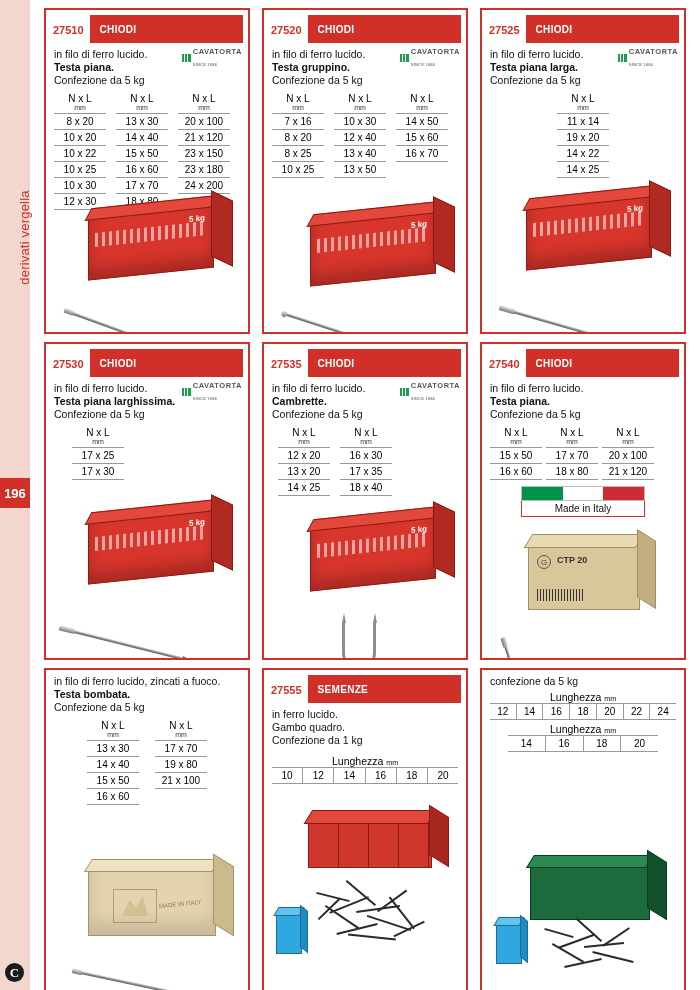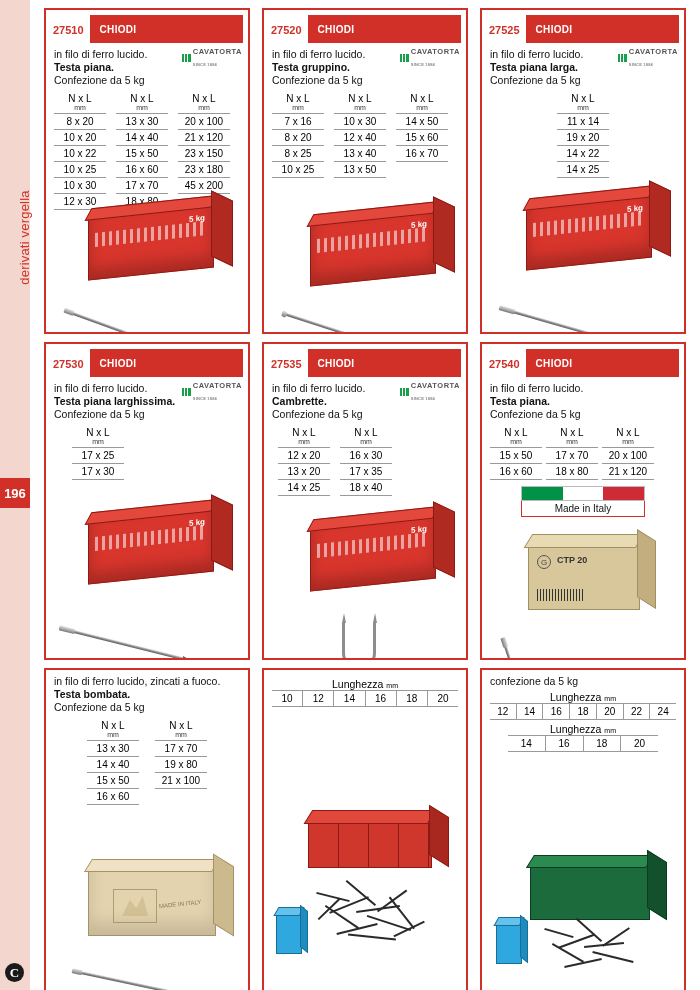--- a/index.html
+++ b/index.html
@@ -404,21 +404,21 @@
         <div class="row">16 x 60</div>
         <div class="row">17 x 70</div>
         <div class="row">18 x 80</div>
       </div>
       <div class="tbl">
         <div class="th"><span>N x L</span><span class="mm">mm</span></div>
         <div class="row">20 x 100</div>
         <div class="row">21 x 120</div>
         <div class="row">23 x 150</div>
         <div class="row">23 x 180</div>
-        <div class="row">45 x 200</div>
+        <div class="row">24 x 200</div>
       </div>
     </div>
     <div class="art">
       <div class="redbox" style="left:42px; top:30px;">
         <div class="lid"></div>
           <div class="side"></div>
         <div class="kg">5 kg</div>
       </div>
       <div class="nail flat" style="left:22px; top:128px; width:128px; transform:rotate(20deg);"></div>
     </div>
@@ -645,20 +645,29 @@
         <div class="lid"></div>
           <div class="side"></div>
         <div class="cardmark"></div>
         <div class="sidemark">MADE IN ITALY</div>
       </div>
       <div class="nail flat" style="left:30px; top:128px; width:126px; transform:rotate(12deg);"></div>
     </div>
   </div>
 
   <div class="cell">
+    <div class="cell-head">
+      <div class="code">27555</div>
+      <div class="cat">SEMENZE</div>
+    </div>
+    <div class="desc">
+      <div>in ferro lucido.</div>
+      <div>Gambo quadro.</div>
+      <div>Confezione da 1 kg</div>
+    </div>
     <div class="len-wrap">
       <div class="len-title"><span>Lunghezza</span> <span class="mm">mm</span></div>
       <div class="len-row">
         <div>10</div>
         <div>12</div>
         <div>14</div>
         <div>16</div>
         <div>18</div>
         <div>20</div>
       </div>

